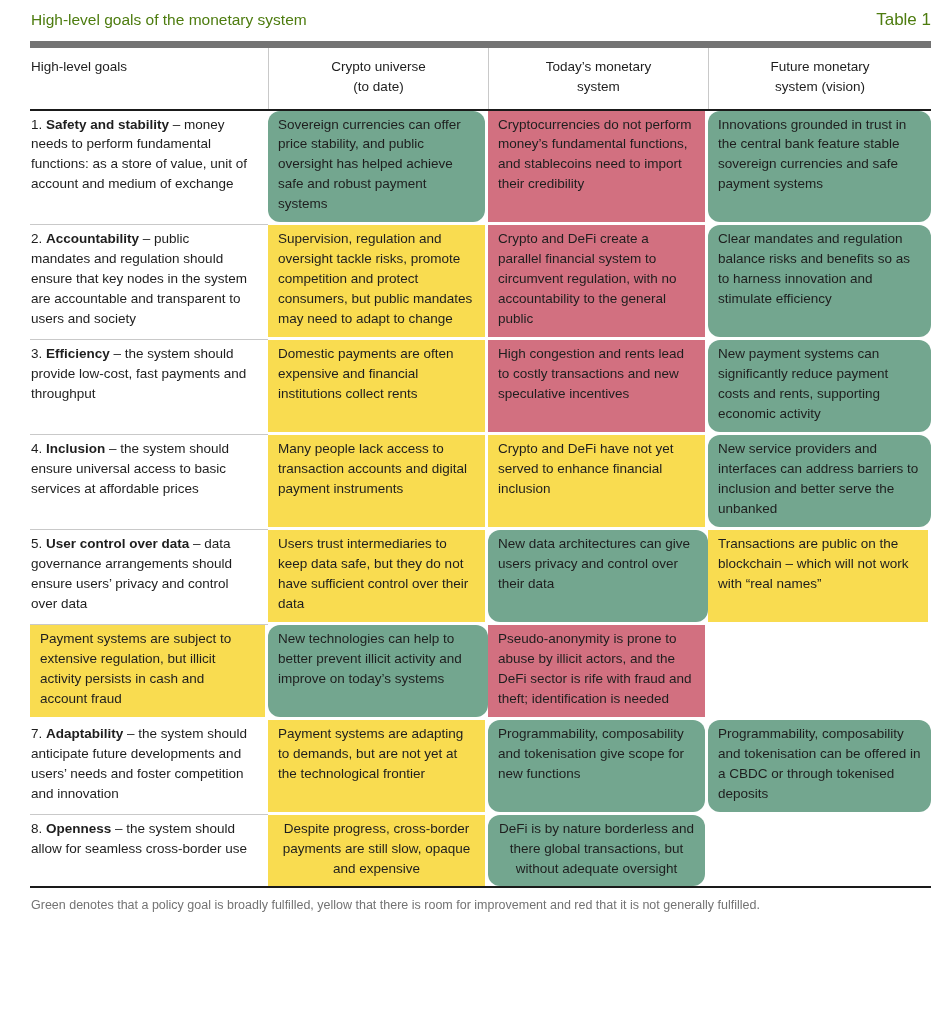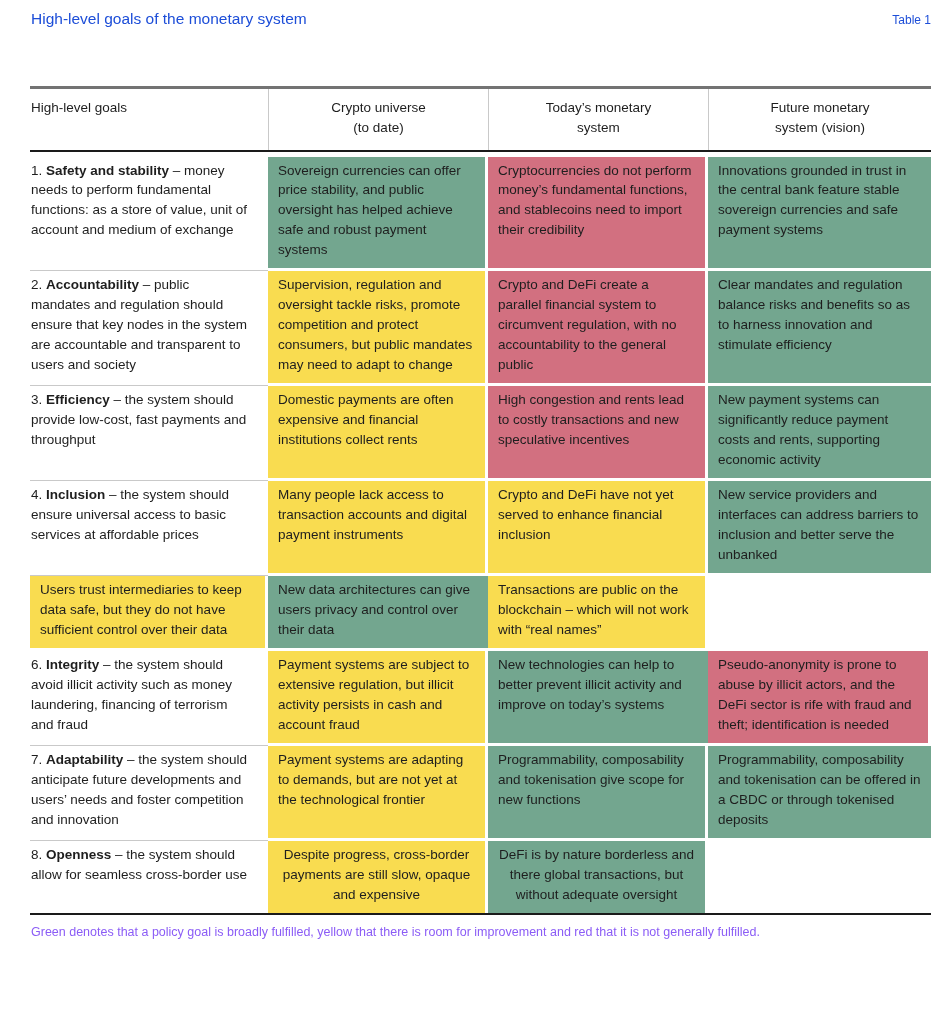--- a/index.html
+++ b/index.html
@@ -6,65 +6,65 @@
   body {
     width:951px; height:1009px; overflow:hidden;
     font-family:"Liberation Sans", sans-serif;
     color:#1e1e1e;
     -webkit-font-smoothing:antialiased;
   }
   .page { padding:6px 20px 0 30px; }
 
   .title-row {
     display:flex; justify-content:space-between; align-items:baseline;
-    font-size:15.5px; color:#1d4ed8;
+    font-size:15.5px; color:#4d7c0f;
     padding:4px 0 11px 1px;
   }
   .title-row h1 { font-size:15.5px; font-weight:normal; margin:0; }
-  .table-label { font-size:12px; }
+  .table-label { font-size:17px; }
 
-  .grid-table { border-top:3px solid #737373;margin-top:47px; }
+  .grid-table { border-top:7px solid #737373; }
 
   .thead {
     display:grid; grid-template-columns:238px 220px 220px 223px;
     border-bottom:2px solid #1a1a1a;
   }
   .th {
     padding:9px 6px 11px; text-align:center;
     white-space:pre-line; font-size:13.5px; line-height:1.5;
     border-left:1px solid #c9c9c9;
   }
   .th-goal { text-align:left; border-left:none; padding-left:1px; }
 
-  .tbody { border-bottom:2px solid #1a1a1a; padding-top:5px; }
+  .tbody { border-bottom:2px solid #1a1a1a; }
 
   .row { display:grid; grid-template-columns:238px 220px 220px 223px; }
 
   .cell { font-size:13.5px; line-height:1.48; }
   .goal {
     padding:4px 16px 9px 1px;
     border-bottom:1px solid #c9c9c9;
   }
   .row:last-child .goal { border-bottom:none; }
   .goal b { font-weight:bold; }
 
   .status {
     margin:0 3px 3px 0;
     padding:4px 10px 8px;
   }
   .status.last-col { margin-right:0; }
   .row:last-child .status { margin-bottom:0;text-align:center; }
 
-  .s-green  { background:var(--c-green); }
+  .s-green  { background:var(--c-green);border-radius:12px; }
   .s-yellow { background:var(--c-yellow); }
   .s-red    { background:var(--c-red); }
 
   .footnote {
     margin:0; padding:9px 0 0 1px;
-    font-size:12.5px; line-height:1.4; color:#8b5cf6;
+    font-size:12.5px; line-height:1.4; color:#737373;
   }
 </style>
 </head>
 <body>
 
 <div class="page">
 
   <div class="title-row">
     <h1>High-level goals of the monetary system</h1>
     <span class="table-label">Table 1</span>
@@ -106,27 +106,27 @@
       </div>
 
       <div class="row">
         <div class="cell goal"><span>4. </span><b>Inclusion</b><span> – the system should ensure universal access to basic services at affordable prices</span></div>
         <div class="cell status s-yellow">Many people lack access to transaction accounts and digital payment instruments</div>
         <div class="cell status s-yellow">Crypto and DeFi have not yet served to enhance financial inclusion</div>
         <div class="cell status last-col s-green">New service providers and interfaces can address barriers to inclusion and better serve the unbanked</div>
       </div>
 
       <div class="row">
+        <div class="cell goal"><span>5. </span><b>User control over data</b><span> – data governance arrangements should ensure users’ privacy and control over data</span></div>
         <div class="cell status s-yellow">Users trust intermediaries to keep data safe, but they do not have sufficient control over their data</div>
         <div class="cell status last-col s-green">New data architectures can give users privacy and control over their data</div>
         <div class="cell status s-yellow">Transactions are public on the blockchain – which will not work with “real names”</div>
       </div>
 
       <div class="row">
-        <div class="cell goal"><span>6. </span><b>Integrity</b><span> – the system should avoid illicit activity such as money laundering, financing of terrorism and fraud</span></div>
         <div class="cell status s-yellow">Payment systems are subject to extensive regulation, but illicit activity persists in cash and account fraud</div>
         <div class="cell status last-col s-green">New technologies can help to better prevent illicit activity and improve on today’s systems</div>
         <div class="cell status s-red">Pseudo-anonymity is prone to abuse by illicit actors, and the DeFi sector is rife with fraud and theft; identification is needed</div>
       </div>
 
       <div class="row">
         <div class="cell goal"><span>7. </span><b>Adaptability</b><span> – the system should anticipate future developments and users’ needs and foster competition and innovation</span></div>
         <div class="cell status s-yellow">Payment systems are adapting to demands, but are not yet at the technological frontier</div>
         <div class="cell status s-green">Programmability, composability and tokenisation give scope for new functions</div>
         <div class="cell status last-col s-green">Programmability, composability and tokenisation can be offered in a CBDC or through tokenised deposits</div>

